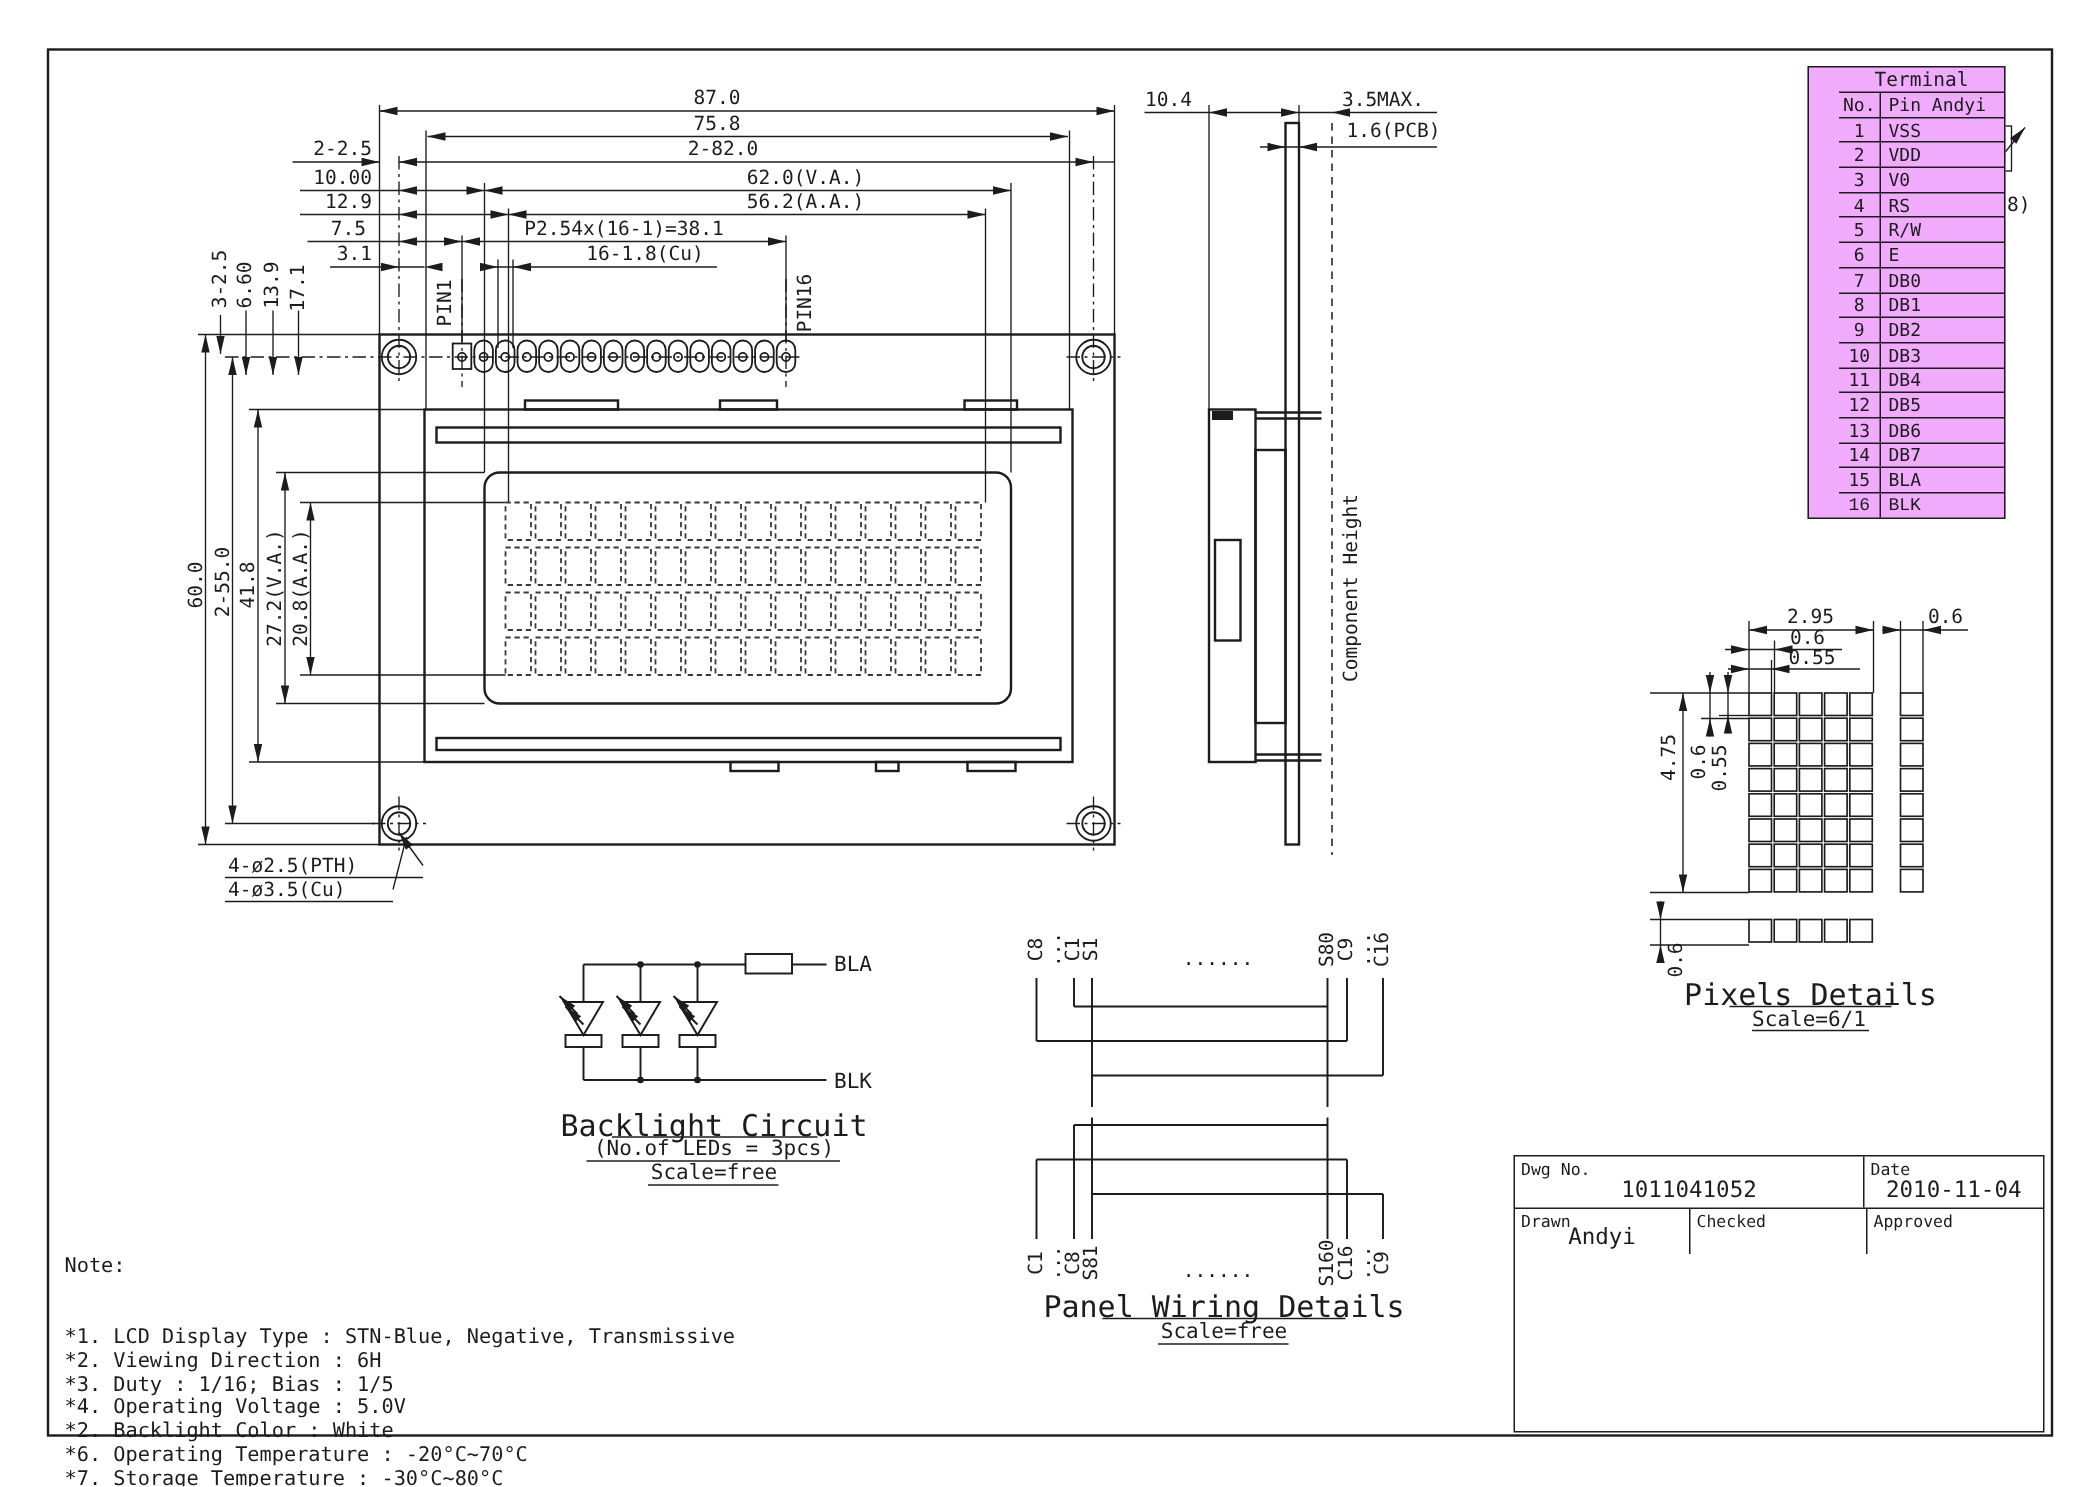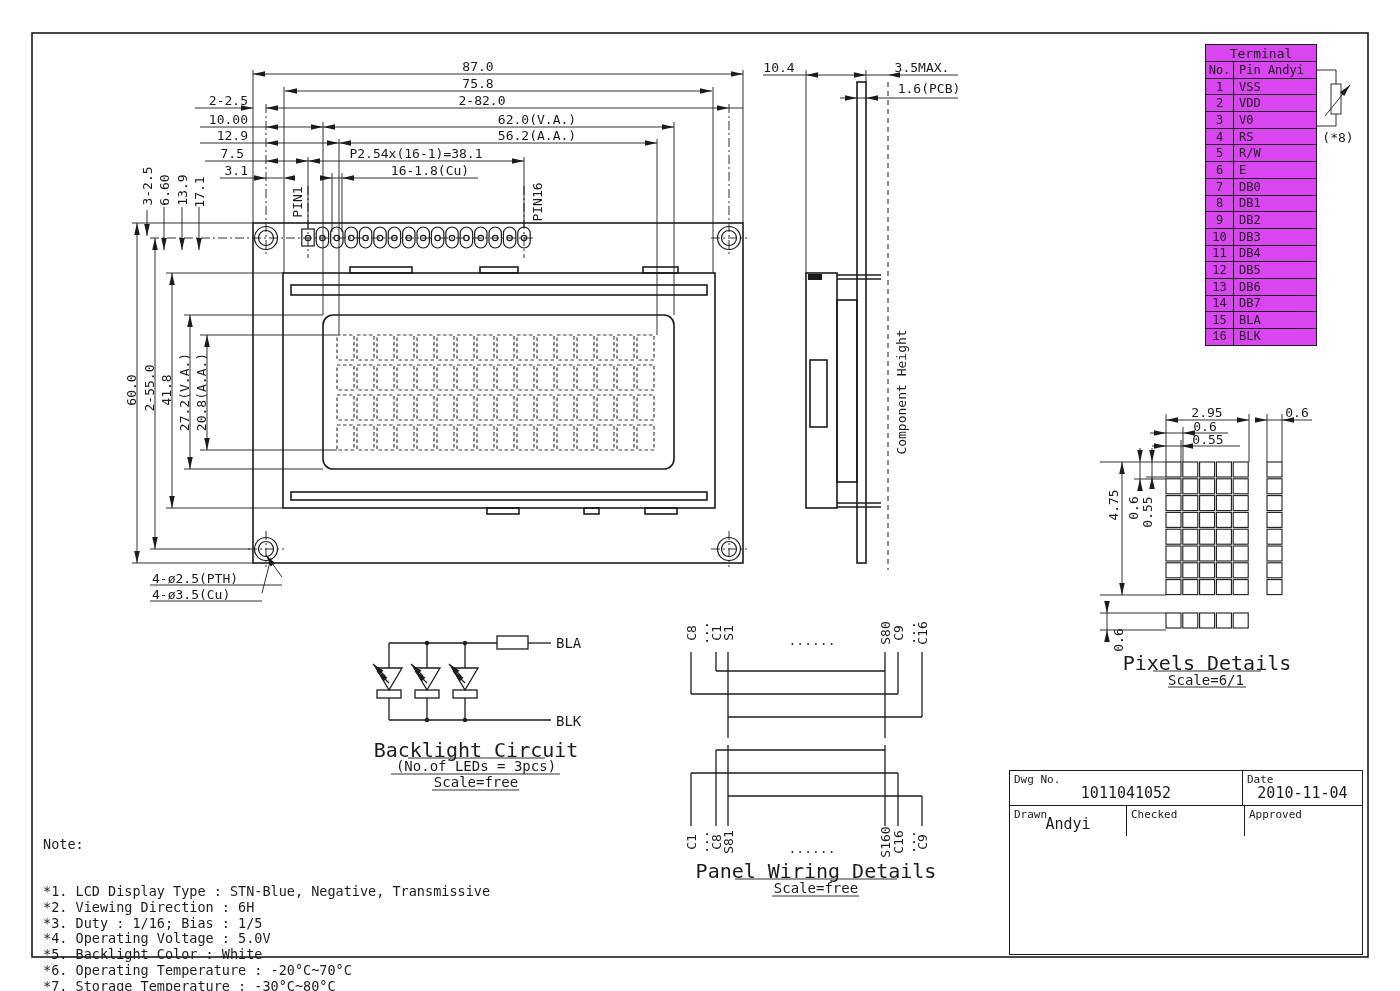--- a/index.html
+++ b/index.html
@@ -13,21 +13,21 @@
   .dd{stroke:#1c1c1c;stroke-width:0.9;fill:none;stroke-dasharray:9 3 2 3;}
   .ds{stroke:#1c1c1c;stroke-width:1;fill:none;stroke-dasharray:5 4;}
   .cell{stroke:#3a3a3a;stroke-width:1.2;fill:none;stroke-dasharray:3.5 2.5;}
   .px{stroke:#1c1c1c;stroke-width:1.1;fill:none;}
   .fil{fill:#1c1c1c;stroke:none;}
   .lb{position:absolute;font-size:13px;white-space:nowrap;transform:translate(-50%,-50%);line-height:1;}
   .rt{transform:translate(-50%,-50%) rotate(-90deg);}
   .ra{transform:translate(-100%,-50%);}
   .la{transform:translate(0,-50%);} .s14{font-size:14px;} .s15{font-size:20px;}
   
-  #tterm{position:absolute;left:1205px;top:44px;width:110px;border:1.5px solid #1c1c1c;background:#d946ef;font-size:12px;}
+  #tterm{position:absolute;left:1205px;top:44px;width:110px;border:1.5px solid #1c1c1c;background:#f0abfc;font-size:12px;padding-left:20px;}
   #tterm .tt{height:16px;display:flex;align-items:center;justify-content:center;border-bottom:1px solid #1c1c1c;font-size:13px;}
   #tterm .hd,#tterm .rw{height:15.7px;display:flex;border-bottom:1px solid #1c1c1c;}
   #tterm .rw:last-child{border-bottom:none;font-family:Liberation Mono, monospace;}
   #tterm .c1{width:27px;border-right:1px solid #1c1c1c;display:flex;align-items:center;justify-content:center;}
   #tterm .c2{flex:1;display:flex;align-items:center;padding-left:5px;}
   
   #notes{position:absolute;left:43px;top:805px;font-size:13.5px;line-height:15.8px;white-space:pre;}
   
   #tblock{position:absolute;left:1009px;top:770px;width:354px;height:185px;border:1.6px solid #1c1c1c;background:#fff;box-sizing:border-box;}
   #tblock .row{display:flex;border-top:1.3px solid #1c1c1c;box-sizing:border-box;}
@@ -601,21 +601,21 @@
         </div>
         <div class="rw">
           <div class="c1">16</div>
           <div class="c2">BLK</div>
         </div>
       </div>
   </div>
 
   <div id="notes">
     <div>Note:</div>
-    <div id="noteitems"><div>*1. LCD Display Type : STN-Blue, Negative, Transmissive</div><div>*2. Viewing Direction : 6H</div><div>*3. Duty : 1/16; Bias : 1/5</div><div>*4. Operating Voltage : 5.0V</div><div>*5. Backlight Color : White</div><div>*6. Operating Temperature : -20°C~70°C</div><div>*7. Storage Temperature : -30°C~80°C</div></div>
+    <div id="noteitems"><div>*1. LCD Display Type : STN-Blue, Negative, Transmissive</div><div>*2. Viewing Direction : 6H</div><div>*3. Duty : 1/16; Bias : 1/5</div><div>*4. Operating Voltage : 5.0V</div><div>*2. Backlight Color : White</div><div>*6. Operating Temperature : -20°C~70°C</div><div>*7. Storage Temperature : -30°C~80°C</div></div>
   </div>
 
   <div id="tblock">
     <div class="row" style="height:34px">
       <div class="cell" style="width:233px">
         <div class="sml">Dwg No.</div>
         <div class="val">1011041052</div>
       </div>
       <div class="cell" style="flex:1">
         <div class="sml">Date</div>

